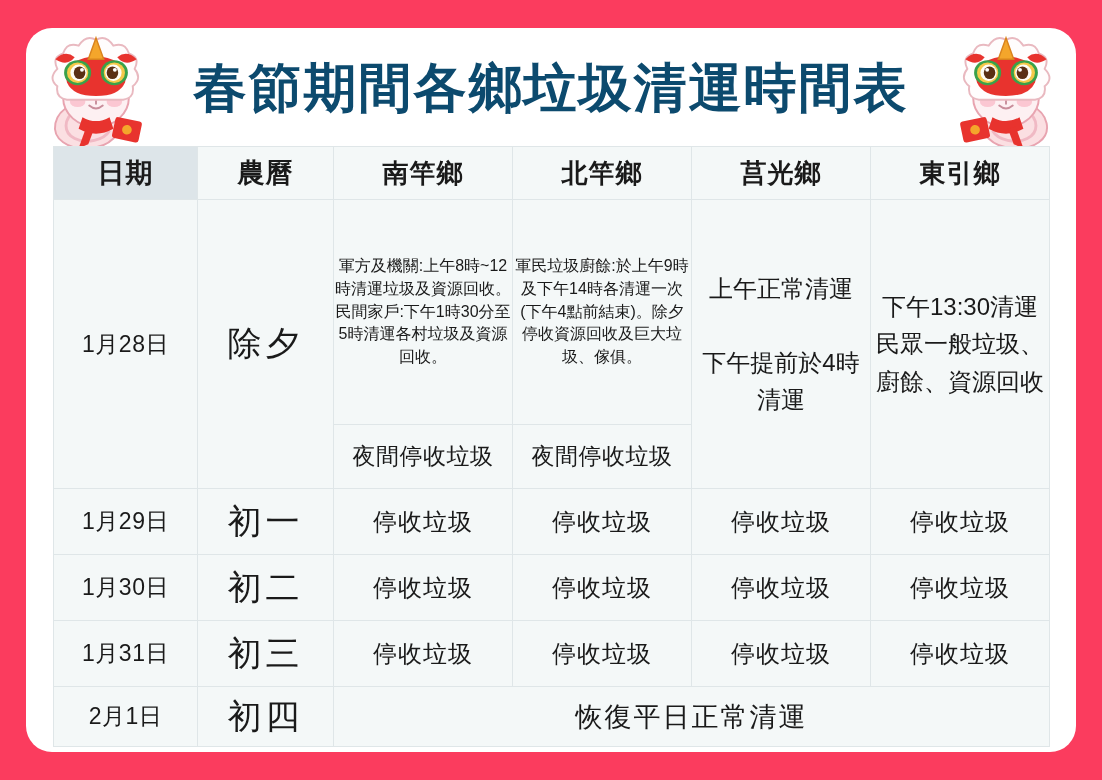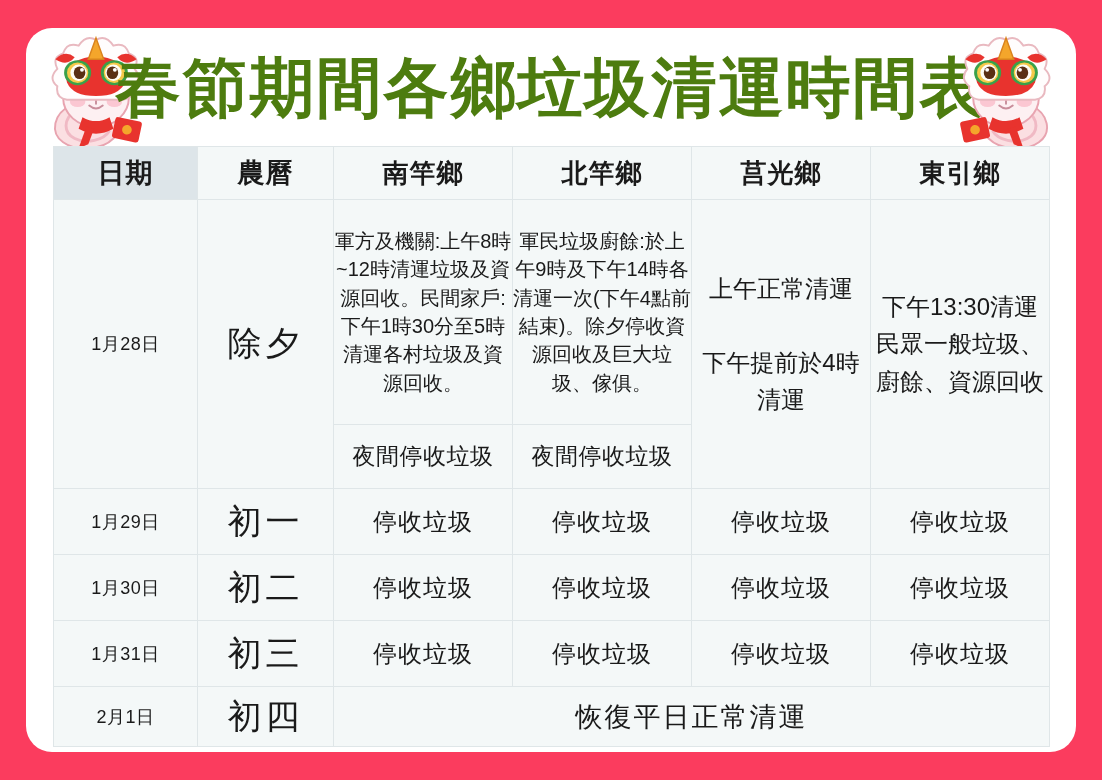--- a/index.html
+++ b/index.html
@@ -44,23 +44,23 @@
 
   #title {
     position: absolute;
     left: 0;
     top: 0;
     width: 1050px;
     height: 118px;
     display: flex;
     align-items: center;
     justify-content: center;
-    font-size: 65px;
+    font-size: 53px;
     font-weight: bold;
-    color: #4d7c0f;
+    color: #0c4a6e;
     letter-spacing: 2px;
     line-height: 1;
     white-space: nowrap;
     font-family: "Liberation Sans", "DejaVu Sans", sans-serif;
   }
 
   .mascot {
     position: absolute;
     top: 6px;
     width: 116px;
@@ -101,31 +101,31 @@
     letter-spacing: 1px;
   }
   #sched thead th.h-date,
   #sched thead th.h-lunar {
     font-size: 27px;
   }
   #sched thead th.h-date { background: #dde5e9; }
 
   td.date-cell {
     background: #dde5e9;
-    font-size: 18px;
+    font-size: 23px;
     letter-spacing: 0.5px;
   }
 
   td.lunar-cell {
     font-size: 34px;
     letter-spacing: 4px;
   }
 
   td.detail-cell {
-    font-size: 20px;
+    font-size: 16px;
     line-height: 1.42;
     padding: 6px 9px;
     text-align: center;
   }
 
   td.detail-cell.wide {
     font-size: 24px;
     line-height: 1.55;
   }
 

